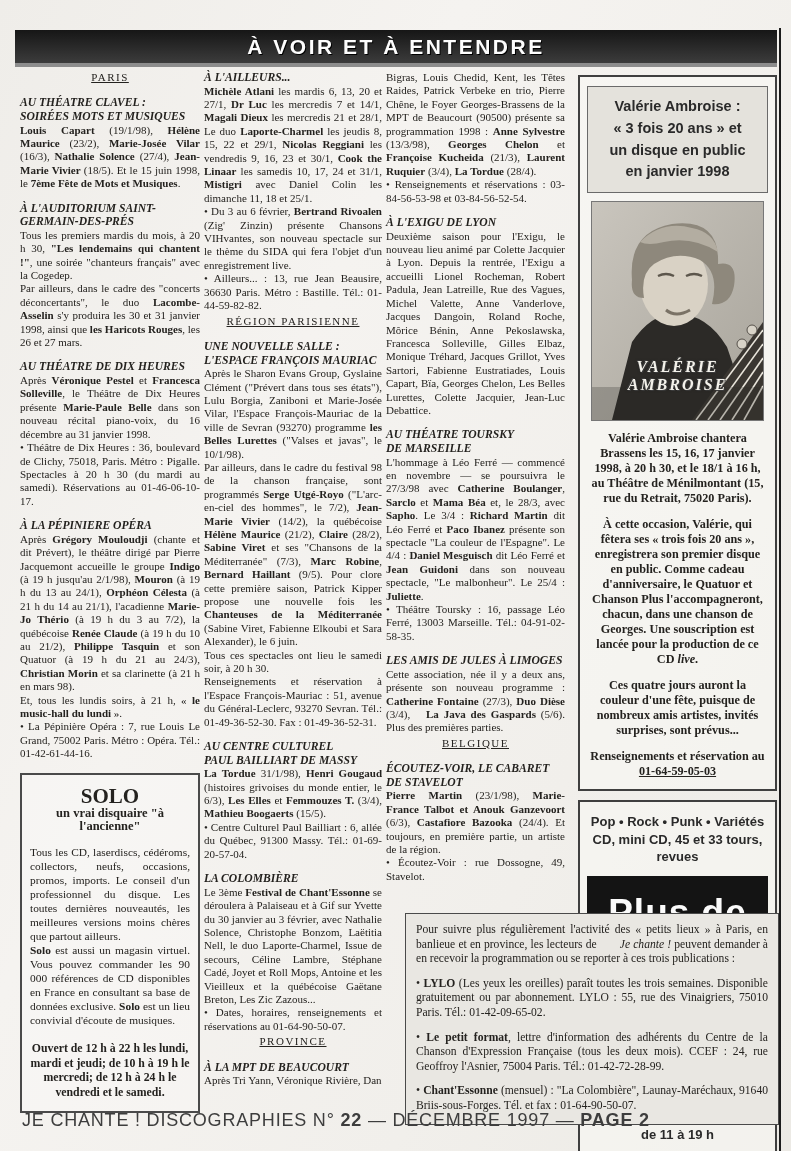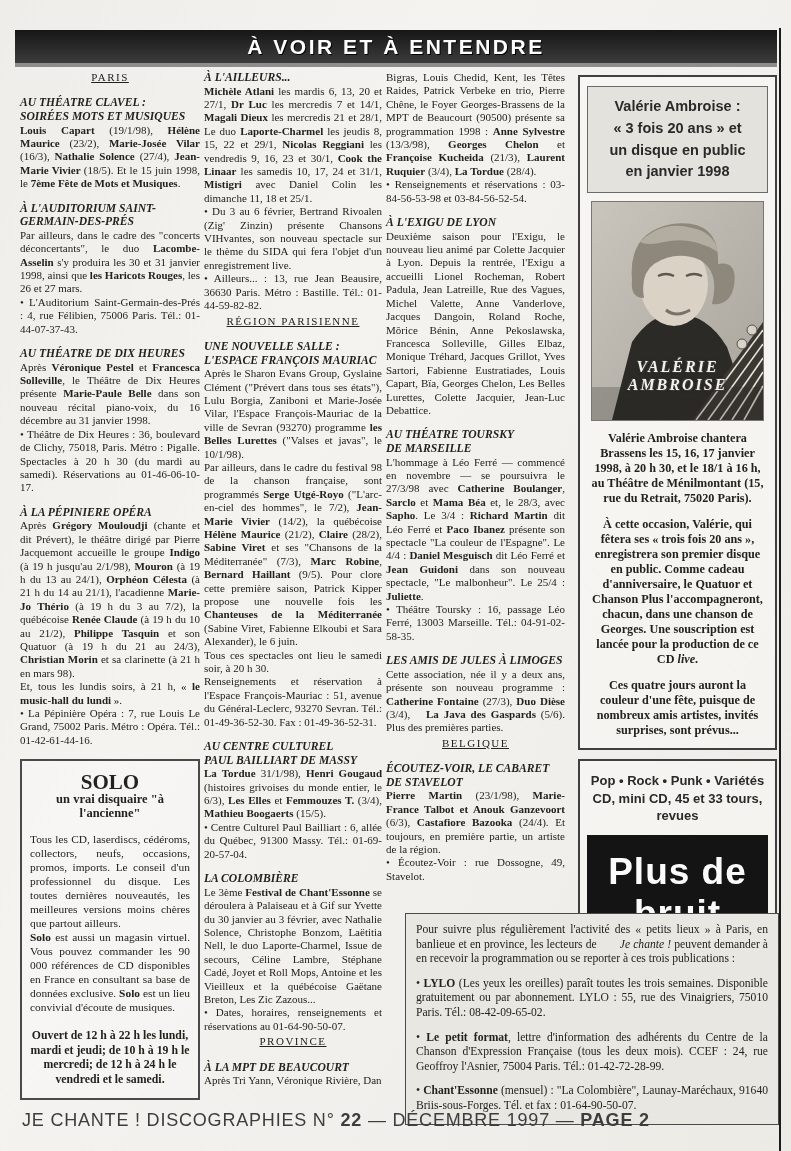--- a/index.html
+++ b/index.html
@@ -74,22 +74,22 @@
     <span class="banner-title">À VOIR ET À ENTENDRE</span>
   </div>
 
   <div class="col col1">
     <div>
         <div class="blk region"><span>PARIS</span></div>
         <div class="blk heading"><span>AU THÉATRE CLAVEL :
 SOIRÉES MOTS ET MUSIQUES</span></div>
         <div class="blk para"><span style="font-weight: bold;">Louis Capart</span><span> (19/1/98), </span><span style="font-weight: bold;">Hélène Maurice</span><span> (23/2), </span><span style="font-weight: bold;">Marie-Josée Vilar</span><span> (16/3), </span><span style="font-weight: bold;">Nathalie Solence</span><span> (27/4), </span><span style="font-weight: bold;">Jean-Marie Vivier</span><span> (18/5). Et le 15 juin 1998, le </span><span style="font-weight: bold;">7ème Fête de Mots et Musiques</span><span>.</span></div>
         <div class="blk heading"><span>À L'AUDITORIUM SAINT-GERMAIN-DES-PRÉS</span></div>
+        <div class="blk para"><span>Tous les premiers mardis du mois, à 20 h 30, </span><span style="font-weight: bold;">"Les lendemains qui chantent !"</span><span>, une soirée "chanteurs français" avec la Cogedep.</span></div>
         <div class="blk para"><span>Par ailleurs, dans le cadre des "concerts déconcertants", le duo </span><span style="font-weight: bold;">Lacombe-Asselin</span><span> s'y produira les 30 et 31 janvier 1998, ainsi que </span><span style="font-weight: bold;">les Haricots Rouges</span><span>, les 26 et 27 mars.</span></div>
-        <div class="blk para"><span>•  L'Auditorium Saint-Germain-des-Prés : 4, rue Félibien, 75006 Paris. Tél.: 01-44-07-37-43.</span></div>
         <div class="blk heading"><span>AU THÉATRE DE DIX HEURES</span></div>
         <div class="blk para"><span>Après </span><span style="font-weight: bold;">Véronique Pestel</span><span> et </span><span style="font-weight: bold;">Francesca Solleville</span><span>, le Théâtre de Dix Heures présente </span><span style="font-weight: bold;">Marie-Paule Belle</span><span> dans son nouveau récital piano-voix, du 16 décembre au 31 janvier 1998.</span></div>
         <div class="blk para"><span>•  Théâtre de Dix Heures : 36, boulevard de Clichy, 75018, Paris. Métro : Pigalle. Spectacles à 20 h 30 (du mardi au samedi). Réservations au 01-46-06-10-17.</span></div>
         <div class="blk heading"><span>À LA PÉPINIERE OPÉRA</span></div>
         <div class="blk para"><span>Après </span><span style="font-weight: bold;">Grégory Mouloudji</span><span> (chante et dit Prévert), le théâtre dirigé par Pierre Jacquemont accueille le groupe </span><span style="font-weight: bold;">Indigo</span><span> (à 19 h jusqu'au 2/1/98), </span><span style="font-weight: bold;">Mouron</span><span> (à 19 h du 13 au 24/1), </span><span style="font-weight: bold;">Orphéon Célesta</span><span> (à 21 h du 14 au 21/1), l'acadienne </span><span style="font-weight: bold;">Marie-Jo Thério</span><span> (à 19 h du 3 au 7/2), la québécoise </span><span style="font-weight: bold;">Renée Claude</span><span> (à 19 h du 10 au 21/2), </span><span style="font-weight: bold;">Philippe Tasquin</span><span> et son Quatuor (à 19 h du 21 au 24/3), </span><span style="font-weight: bold;">Christian Morin</span><span> et sa clarinette (à 21 h en mars 98).</span></div>
         <div class="blk para"><span>Et, tous les lundis soirs, à 21 h, « </span><span style="font-weight: bold;">le music-hall du lundi</span><span> ».</span></div>
         <div class="blk para"><span>•  La Pépinière Opéra : 7, rue Louis Le Grand, 75002 Paris. Métro : Opéra. Tél.: 01-42-61-44-16.</span></div>
       </div>
     <div class="solo">
       <div class="solo-title">SOLO</div>
@@ -98,21 +98,21 @@
       <p class="solo-para"><span style="font-weight: bold;">Solo</span><span> est aussi un magasin virtuel. Vous pouvez commander les 90 000 références de CD disponibles en France en consultant sa base de données exclusive. </span><span style="font-weight: bold;">Solo</span><span> est un lieu convivial d'écoute de musiques.</span></p>
       <div class="solo-hours">Ouvert de 12 h à 22 h les lundi, mardi et jeudi; de 10 h à 19 h le mercredi; de 12 h à 24 h le vendredi et le samedi.</div>
 
     </div>
   </div>
 
   <div class="col col2">
     <div>
         <div class="blk heading"><span>À L'AILLEURS...</span></div>
         <div class="blk para"><span style="font-weight: bold;">Michèle Atlani</span><span> les mardis 6, 13, 20 et 27/1, </span><span style="font-weight: bold;">Dr Luc</span><span> les mercredis 7 et 14/1, </span><span style="font-weight: bold;">Magali Dieux</span><span> les mercredis 21 et 28/1, Le duo </span><span style="font-weight: bold;">Laporte-Charmel</span><span> les jeudis 8, 15, 22 et 29/1, </span><span style="font-weight: bold;">Nicolas Reggiani</span><span> les vendredis 9, 16, 23 et 30/1, </span><span style="font-weight: bold;">Cook the Linaar</span><span> les samedis 10, 17, 24 et 31/1, </span><span style="font-weight: bold;">Mistigri</span><span> avec Daniel Colin les dimanche 11, 18 et 25/1.</span></div>
-        <div class="blk para"><span>•  Du 3 au 6 février, </span><span style="font-weight: normal;">Bertrand Rivoalen</span><span> (Zig' Zinzin) présente Chansons VIHvantes, son nouveau spectacle sur le thème du SIDA qui fera l'objet d'un enregistrement live.</span></div>
+        <div class="blk para"><span>•  Du 3 au 6 février, </span><span style="font-weight: bold;">Bertrand Rivoalen</span><span> (Zig' Zinzin) présente Chansons VIHvantes, son nouveau spectacle sur le thème du SIDA qui fera l'objet d'un enregistrement live.</span></div>
         <div class="blk para"><span>•  Ailleurs... : 13, rue Jean Beausire, 36630 Paris. Métro : Bastille. Tél.: 01-44-59-82-82.</span></div>
         <div class="blk region"><span>RÉGION PARISIENNE</span></div>
         <div class="blk heading"><span>UNE NOUVELLE SALLE :
 L'ESPACE FRANÇOIS MAURIAC</span></div>
         <div class="blk para"><span>Après le Sharon Evans Group, Gyslaine Clément ("Prévert dans tous ses états"), Lulu Borgia, Zaniboni et Marie-Josée Vilar, l'Espace François-Mauriac de la ville de Sevran (93270) programme </span><span style="font-weight: bold;">les Belles Lurettes</span><span> ("Valses et javas", le 10/1/98).</span></div>
         <div class="blk para"><span>Par ailleurs, dans le cadre du festival 98 de la chanson française, sont programmés </span><span style="font-weight: bold;">Serge Utgé-Royo</span><span> ("L'arc-en-ciel des hommes", le 7/2), </span><span style="font-weight: bold;">Jean-Marie Vivier</span><span> (14/2), la québécoise </span><span style="font-weight: bold;">Hélène Maurice</span><span> (21/2), </span><span style="font-weight: bold;">Claire</span><span> (28/2), </span><span style="font-weight: bold;">Sabine Viret</span><span> et ses "Chansons de la Méditerranée" (7/3), </span><span style="font-weight: bold;">Marc Robine</span><span>, </span><span style="font-weight: bold;">Bernard Haillant</span><span> (9/5). Pour clore cette première saison, Patrick Kipper propose une nouvelle fois les </span><span style="font-weight: bold;">Chanteuses de la Méditerranée</span><span> (Sabine Viret, Fabienne Elkoubi et Sara Alexander), le 6 juin.</span></div>
         <div class="blk para"><span>Tous ces spectacles ont lieu le samedi soir, à 20 h 30.</span></div>
         <div class="blk para"><span>Renseignements et réservation à l'Espace François-Mauriac : 51, avenue du Général-Leclerc, 93270 Sevran. Tél.: 01-49-36-52-30. Fax : 01-49-36-52-31.</span></div>
         <div class="blk heading"><span>AU CENTRE CULTUREL
 PAUL BAILLIART DE MASSY</span></div>
@@ -178,38 +178,39 @@
           </g>
           <circle cx="150" cy="142" r="5" fill="#d8d3c8" stroke="#55504a"></circle>
           <circle cx="160" cy="128" r="5" fill="#d8d3c8" stroke="#55504a"></circle>
           <rect x="0" y="185" width="171" height="33" fill="rgba(40,38,35,0.25)"></rect>
         </svg>
         <div class="photo-caption">VALÉRIE AMBROISE</div>
       </div>
       <p><span>Valérie Ambroise chantera Brassens les 15, 16, 17 janvier 1998, à 20 h 30, et le 18/1 à 16 h, au Théâtre de Ménilmontant (15, rue du Retrait, 75020 Paris).</span></p>
       <p><span>À cette occasion, Valérie, qui fêtera ses « trois fois 20 ans », enregistrera son premier disque en public. Comme cadeau d'anniversaire, le Quatuor et Chanson Plus l'accompagneront, chacun, dans une chanson de Georges. Une souscription est lancée pour la production de ce CD </span><span style="font-style: italic;">live</span><span>.</span></p>
       <p><span>Ces quatre jours auront la couleur d'une fête, puisque de nombreux amis artistes, invités surprises, sont prévus...</span></p>
+      <p><span>Renseignements et réservation au </span><span style="text-decoration: underline;">01-64-59-05-03</span></p>
     </div>
     <div class="ad2">
       <div class="ad2-head">Pop • Rock • Punk • Variétés
 CD, mini CD, 45 et 33 tours,
 revues</div>
       <div class="logo">Plus de
 bruit</div>
       <div class="ad2-addr">35, rue de la Rochefoucauld,
 75009 Paris
 M° : Pigalle ou Saint-Georges</div>
       <div class="ad2-tel">Tél.: 01-49-70-08-70.</div>
       <div class="ad2-hours">Du mardi au samedi
 de 11 à 19 h</div>
     </div>
   </div>
 
   <div class="pubs">
     <p><span>Pour suivre plus régulièrement l'activité des « petits lieux » à Paris, en banlieue et en province, les lecteurs de </span><span style="font-style: italic; margin-left: 20px;">Je chante !</span><span> peuvent demander à en recevoir la programmation ou se reporter à ces trois publications :</span></p>
-    <p><span>•  </span><span style="font-weight: bold;">LYLO</span><span> (Les yeux les oreilles) paraît toutes les trois semaines. Disponible gratuitement ou par abonnement. LYLO : 55, rue des Vinaigriers, 75010 Paris. Tél.: 08-42-09-65-02.</span></p>
+    <p><span>•  </span><span style="font-weight: bold;">LYLO</span><span> (Les yeux les oreilles) paraît toutes les trois semaines. Disponible gratuitement ou par abonnement. LYLO : 55, rue des Vinaigriers, 75010 Paris. Tél.: 01-42-09-65-02.</span></p>
     <p><span>•  </span><span style="font-weight: bold;">Le petit format</span><span>, lettre d'information des adhérents du Centre de la Chanson d'Expression Française (tous les deux mois). CCEF : 24, rue Geoffroy l'Asnier, 75004 Paris. Tél.: 01-42-72-28-99.</span></p>
     <p><span>•  </span><span style="font-weight: bold;">Chant'Essonne</span><span> (mensuel) : "La Colombière", Launay-Maréchaux, 91640 Briis-sous-Forges. Tél. et fax : 01-64-90-50-07.</span></p>
   </div>
 
   <div class="footer"><span>JE CHANTE ! DISCOGRAPHIES N° </span><span style="font-weight: bold;">22</span><span> — DÉCEMBRE 1997 — </span><span style="font-weight: bold;">PAGE 2</span></div>
 
 </div>
 
 </body></html>

